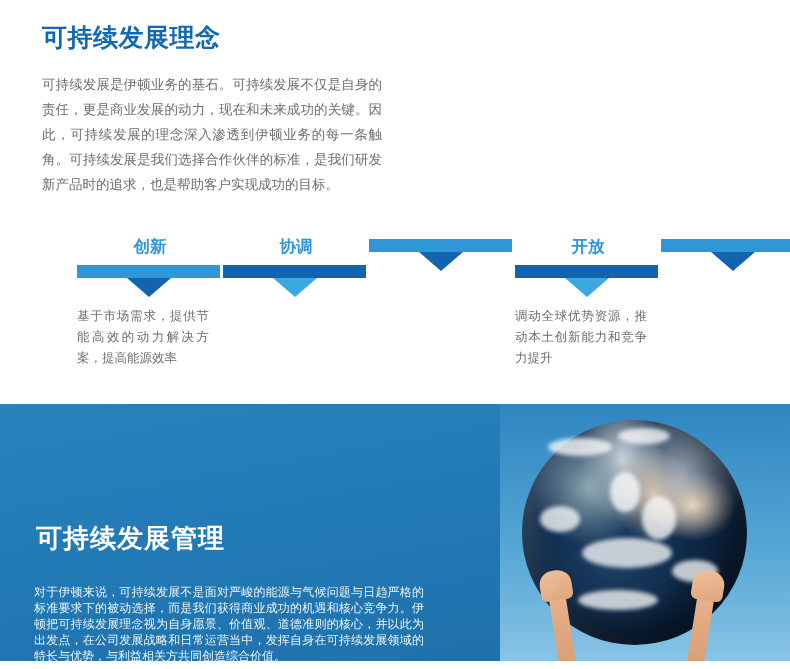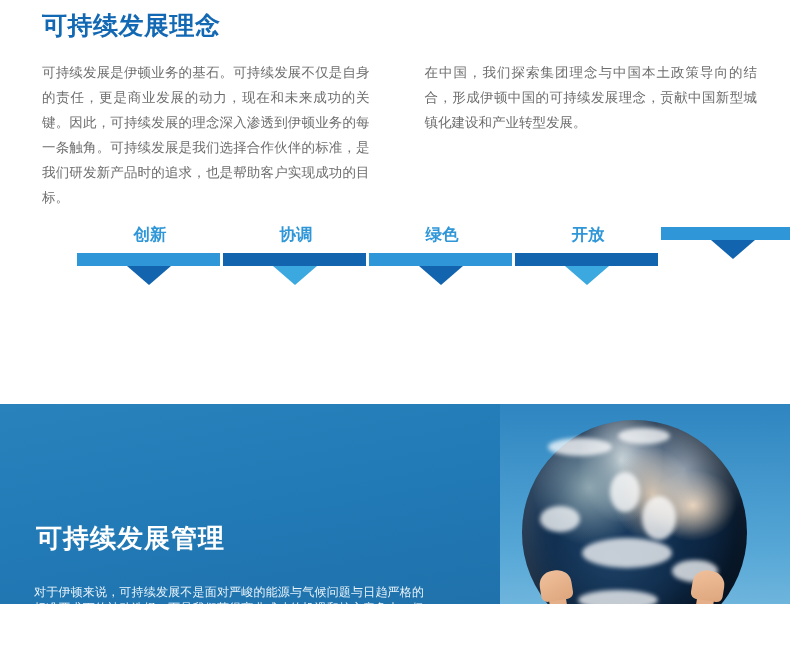--- a/index.html
+++ b/index.html
@@ -12,21 +12,21 @@
 
   body {
     font-family: "Liberation Sans", "DejaVu Sans", sans-serif;
     background: #ffffff;
     position: relative;
   }
 
   
   #top-section {
     position: absolute;
-    left: 0; top: 0;
+    left: 0; top: 12px;
     width: 790px;
     height: 404px;
     background: #ffffff;
   }
 
   #page-title {
     position: absolute;
     left: 42px;
     top: 8px;
     font-size: 25px;
@@ -107,21 +107,21 @@
     color: #6d6d6d;
     text-align: justify;
   }
 
   
   #banner {
     position: absolute;
     left: 0;
     top: 404px;
     width: 790px;
-    height: 200px;
+    height: 257px;
     background: linear-gradient(170deg, #2a82bd 0%, #2179b5 45%, #1f6fa8 100%);
     overflow: hidden;
   }
 
   
   #sky {
     position: absolute;
     right: 0; top: 0;
     width: 290px;
     height: 265px;
@@ -204,55 +204,55 @@
 </style>
 </head>
 <body>
 
 <div id="top-section">
 
   <div id="page-title">可持续发展理念</div>
 
   <div id="intro-columns">
     <div class="intro-col left">可持续发展是伊顿业务的基石。可持续发展不仅是自身的责任，更是商业发展的动力，现在和未来成功的关键。因此，可持续发展的理念深入渗透到伊顿业务的每一条触角。可持续发展是我们选择合作伙伴的标准，是我们研发新产品时的追求，也是帮助客户实现成功的目标。</div>
-    <div class="intro-col right">在中国，我们探索集团理念与中国本土政策导向的结合，形成伊顿中国的可持续发展理念，贡献中国新型城镇化建设和产业转型发展。</div>
   </div>
 
   <div id="pillars">
 
     <div class="pillar light">
       <div class="pillar-header">创新</div>
       <div class="pillar-bar"></div>
       <div class="pillar-arrow-wrap">
         <div class="pillar-arrow"></div>
       </div>
+      <div class="pillar-text">基于市场需求，提供节能高效的动力解决方案，提高能源效率</div>
     </div>
 
     <div class="pillar dark">
       <div class="pillar-header">协调</div>
       <div class="pillar-bar"></div>
       <div class="pillar-arrow-wrap">
         <div class="pillar-arrow"></div>
       </div>
     </div>
 
     <div class="pillar light">
-      <div class="pillar-header">绿色</div>
       <div class="pillar-bar"></div>
       <div class="pillar-arrow-wrap">
         <div class="pillar-arrow"></div>
       </div>
     </div>
 
     <div class="pillar dark">
       <div class="pillar-header">开放</div>
       <div class="pillar-bar"></div>
       <div class="pillar-arrow-wrap">
         <div class="pillar-arrow"></div>
       </div>
+      <div class="pillar-text">调动全球优势资源，推动本土创新能力和竞争力提升</div>
     </div>
 
     <div class="pillar light">
       <div class="pillar-bar"></div>
       <div class="pillar-arrow-wrap">
         <div class="pillar-arrow"></div>
       </div>
     </div>
 
   </div>

